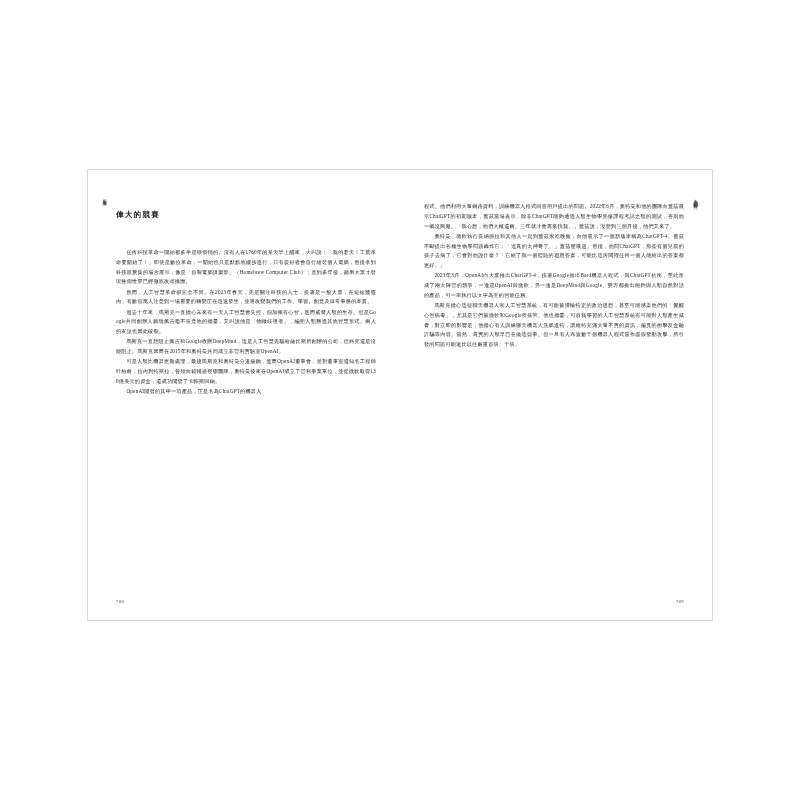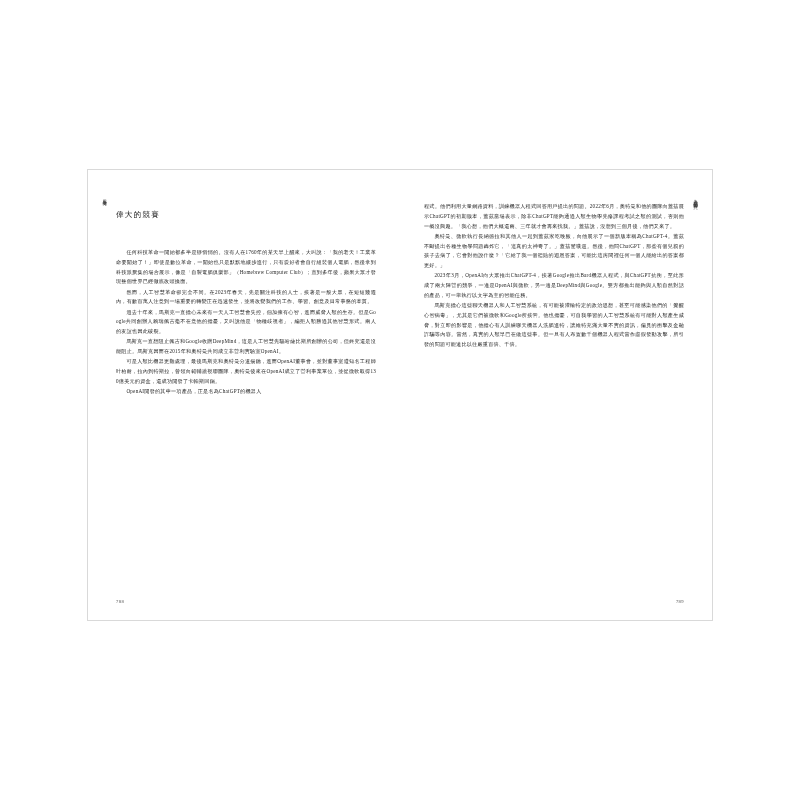--- a/index.html
+++ b/index.html
@@ -59,21 +59,21 @@
     bottom: 16px;
     font-size: 4.6px;
     color: #4a4a4a;
     letter-spacing: 0.4px;
   }
   .folio-left { left: 28px; }
   .folio-right { right: 28px; }
 
   .section-title {
     font-size: 7.6px;
-    font-weight: normal;
+    font-weight: bold;
     color: #1a1a1a;
     letter-spacing: 1.2px;
     margin: 10px 0 28px 0;
   }
 
   .body-col {
     display: block;
   }
   p.para {
     font-size: 5.1px;

